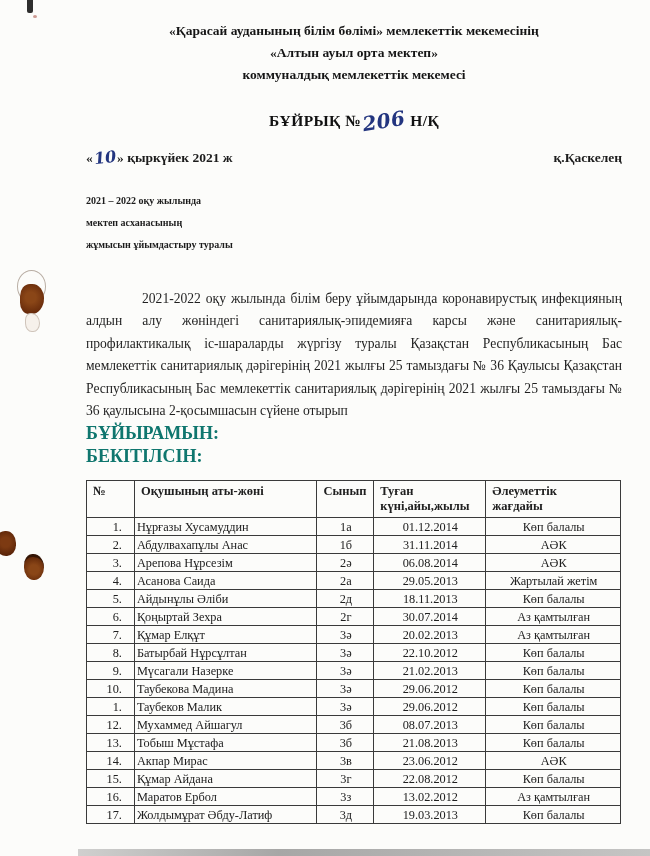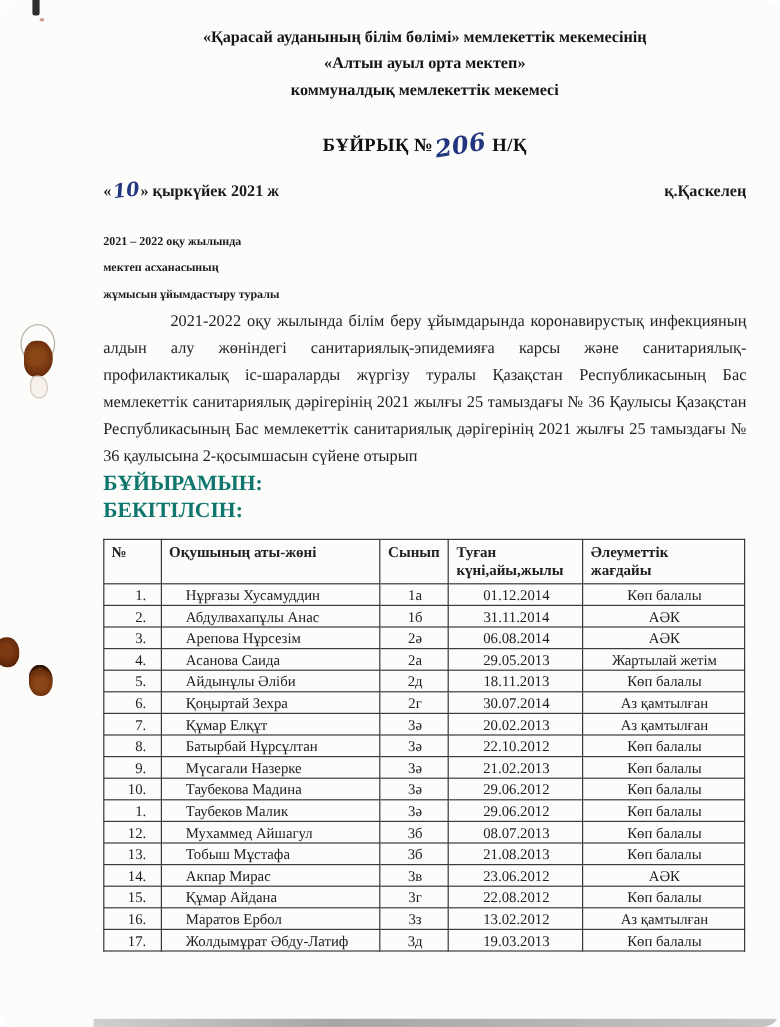--- a/index.html
+++ b/index.html
@@ -1,56 +1,55 @@
 <!DOCTYPE html>
 <html><head>
 <meta charset="utf-8">
 <style>
   html,body { margin:0; padding:0; background:#ffffff; }
   .page {
     position:relative; width:650px; height:856px;
     background:#fcfcfa; overflow:hidden;
     font-family:"Liberation Serif","DejaVu Serif",serif;
     color:#1c1c1c;
-    border-radius:15px;
   }
   .content { position:absolute; left:86px; top:0; width:536px; }
 
   .org-header { margin-top:20px; text-align:center; font-weight:bold; font-size:13.5px; line-height:22px; color:#151515; }
 
   .order-title { margin-top:26px; text-align:center; font-weight:bold; font-size:15.5px; letter-spacing:0.4px; color:#111; }
   .handwritten {
     display:inline-block; font-style:italic; font-weight:600;
     color:#23357f; font-size:20px; line-height:14px;
     transform:rotate(-9deg) translateY(2px);
     font-family:"DejaVu Serif",serif; margin:0 1px;
   }
   .handwritten.day { font-size:16px; transform:rotate(-7deg) translateY(1px); }
 
   .date-row { display:flex; justify-content:space-between; margin-top:20px; font-weight:bold; font-size:13.5px; }
 
   .subject { margin-top:24px; font-weight:bold; font-size:10px; line-height:22px; }
 
-  .para { margin-top:0; text-align:justify; text-indent:56px; font-size:13.6px; line-height:22.4px; color:#1f1f1f; }
+  .para { margin-top:32px; text-align:justify; text-indent:56px; font-size:13.6px; line-height:22.4px; color:#1f1f1f; }
   .heading-line { font-weight:bold; font-size:18px; line-height:22.4px; color:#0f766e; }
   .para2 { margin-top:0; text-align:justify; text-indent:56px; font-size:13.6px; line-height:22.4px; }
 
   table.students {
     margin-top:13px; border-collapse:collapse; width:535px;
     font-size:12.3px; color:#202020;
   }
   .students th, .students td { border:1.6px solid #3a3a3a; }
   .students th {
     font-weight:bold; text-align:left; vertical-align:top;
     white-space:pre-line; line-height:15px; padding:3px 4px 3px 6px; font-size:12.5px;
   }
   .students td { padding:1px 4px; line-height:14.5px; height:15px; }
   .w0{width:48px}.w1{width:183px}.w2{width:57px}.w3{width:112px}.w4{width:135px}
   td.c0 { text-align:right; padding-right:12px; }
-  td.c1 { padding-left:20px; }
+  td.c1 { padding-left:2px; }
   td.c2, td.c3, td.c4 { padding-left:5px;text-align:center; }
 
   
   .artifact { position:absolute; pointer-events:none; }
   .top-mark { left:27px; top:0; width:6px; height:13px; background:#2e2e2e; border-radius:0 0 2px 2px; }
   .speck { left:33px; top:15px; width:4px; height:3px; background:#cc9a92; border-radius:50%; }
   .stain-ring { left:17px; top:270px; width:27px; height:31px; border:1.5px solid #b9aea4; border-radius:50%; background:transparent; }
   .stain1 { left:20px; top:284px; width:24px; height:30px; background:radial-gradient(circle at 45% 45%, #8a4617 25%, #5f2408 85%); border-radius:46% 54% 58% 42%; }
   .stain1-tail { left:25px; top:313px; width:13px; height:17px; border:1px solid #cfc4ba; background:#f6f1eb; border-radius:40% 60% 50% 50%; }
   .stain2 { left:-5px; top:531px; width:21px; height:25px; background:radial-gradient(circle at 50% 45%, #7d3a12 28%, #4f1d05 90%); border-radius:50% 50% 45% 55%; }

